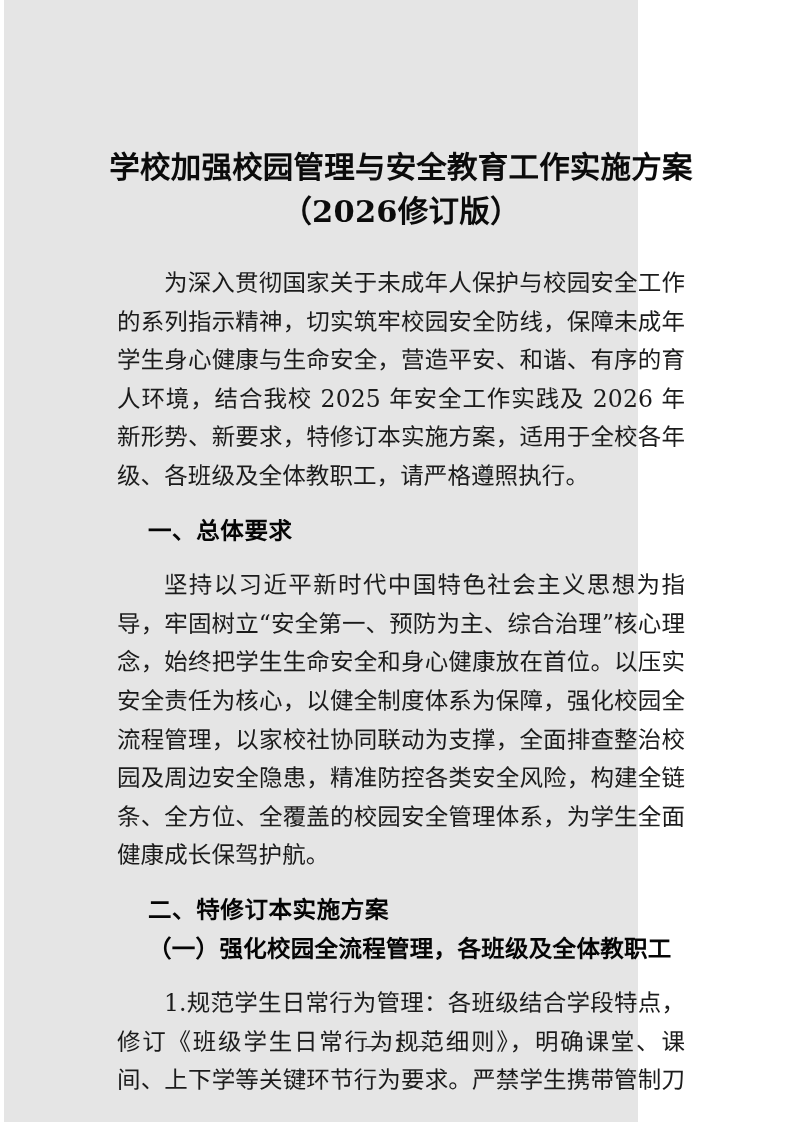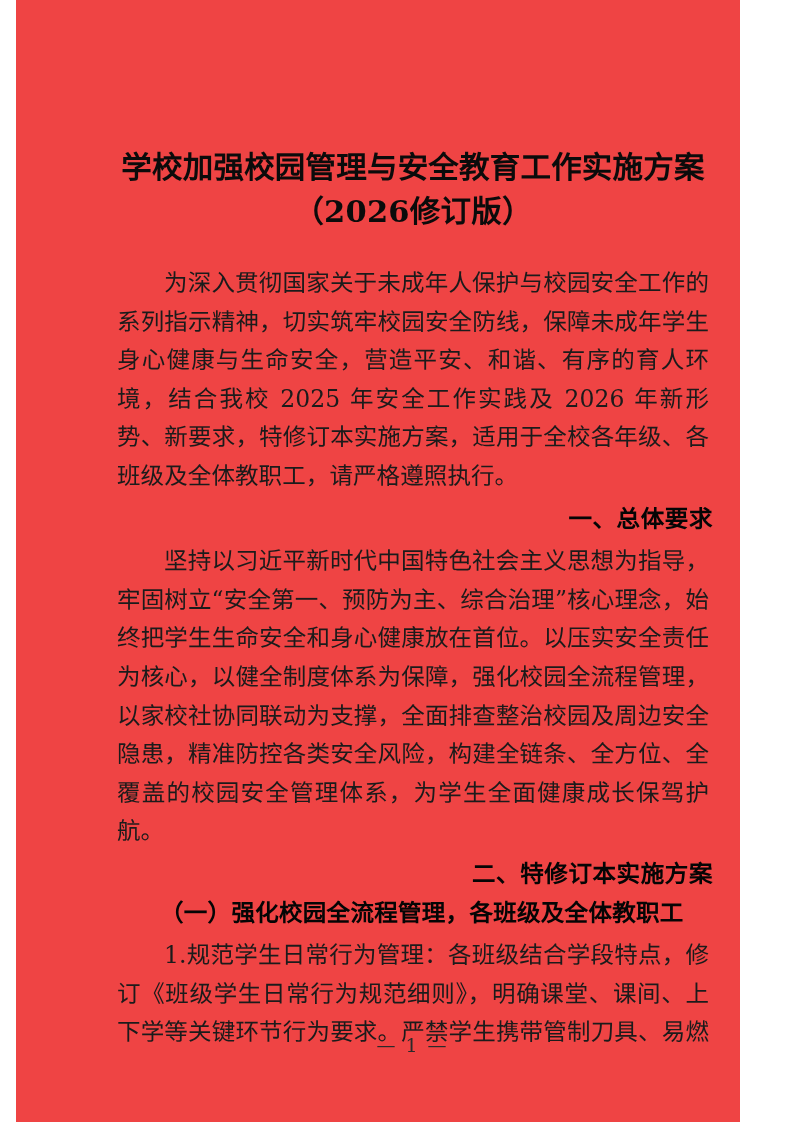--- a/index.html
+++ b/index.html
@@ -13,25 +13,25 @@
     height: 1122px;
     position: relative;
     overflow: hidden;
     font-family: "DejaVu Serif", "Liberation Serif", serif;
     color: #000000;
     -webkit-font-smoothing: antialiased;
   }
 
   .page {
     position: absolute;
-    left: 16px;
+    left: 4px;
     top: 0;
-    width: 724px;
+    width: 634px;
     height: 1122px;
-    background: #ef4444;
+    background: #e5e5e5;
   }
 
   
   .content {
     position: absolute;
     left: 97px;
     top: 0;
     width: 600px;
   }
 
@@ -43,21 +43,21 @@
     font-size: 30.5px;
     line-height: 44px;
     text-align: center;
     letter-spacing: 0.2px;
     color: #0b0b0b;
     padding-top: 145px;
     text-indent: 0;
   }
 
   .para {
-    margin: 4px;
+    margin: 16px;
     padding: 0;
     font-size: 23.5px;
     line-height: 38.6px;
     text-align: justify;
     text-justify: inter-ideograph;
     text-indent: 2em;
     color: #1b1b1b;
     font-weight: normal;
     letter-spacing: 0.1px;
   }
@@ -68,21 +68,20 @@
 
   .heading-1 {
     margin: 0;
     padding: 0;
     font-size: 23.5px;
     line-height: 38.6px;
     font-weight: bold;
     text-indent: 2em;
     color: #050505;
     letter-spacing: 0.6px;
-    text-align: right;
   }
 
   .heading-2 {
     margin: 0;
     padding: 0;
     font-size: 23.5px;
     line-height: 38.6px;
     font-weight: bold;
     text-indent: 2em;
     color: #050505;

